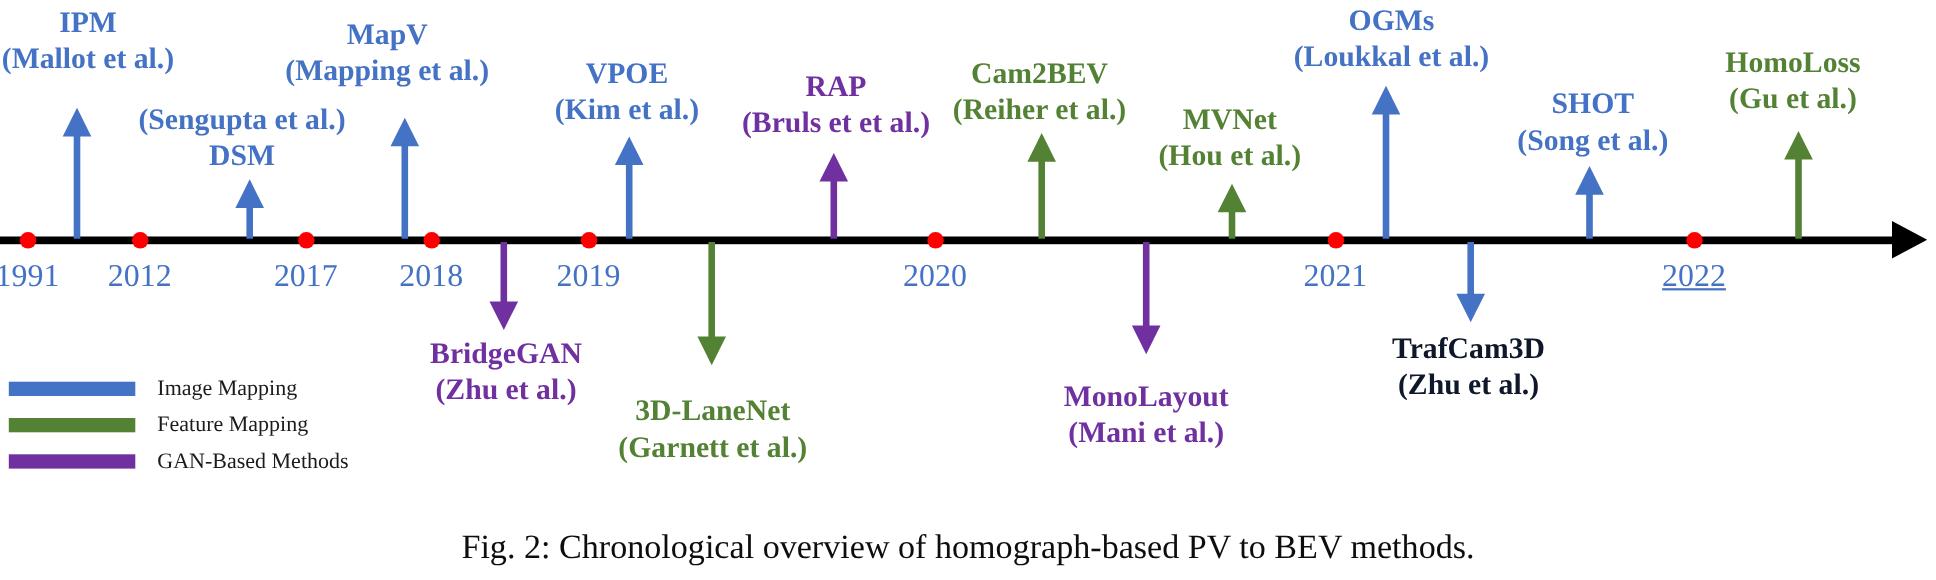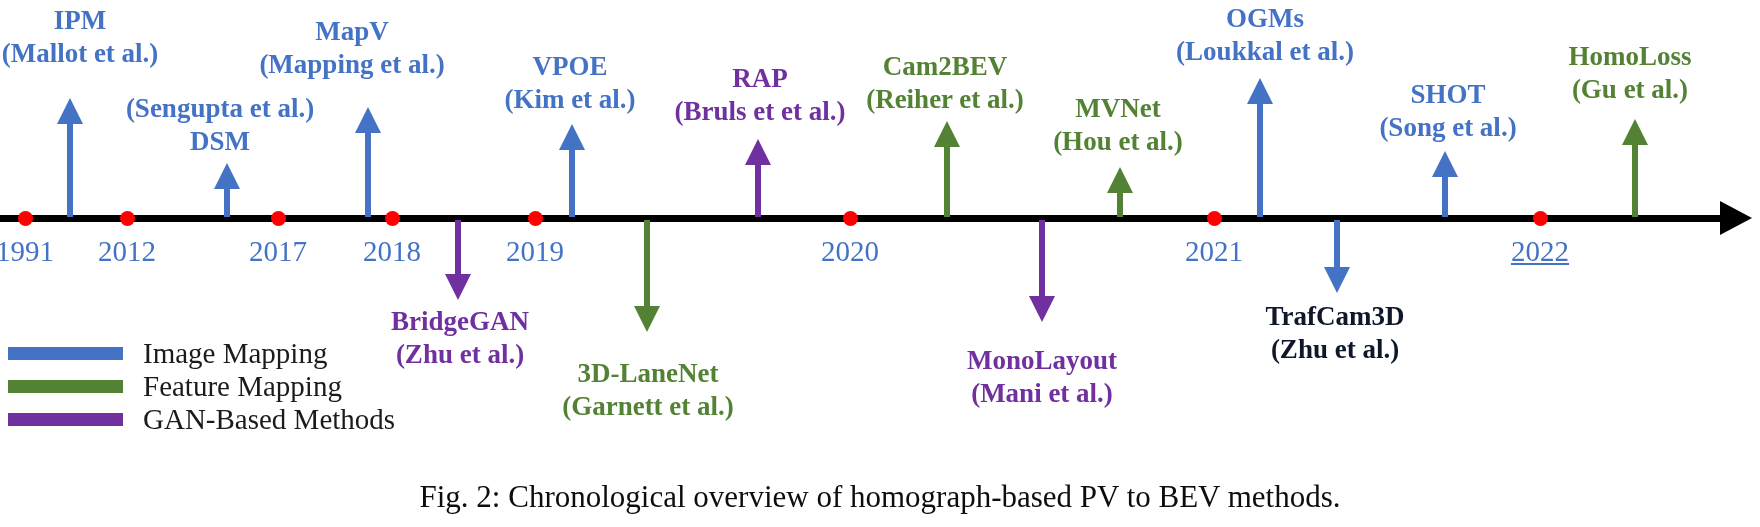--- a/index.html
+++ b/index.html
@@ -26,21 +26,21 @@
   .event-shaft { position: absolute; width: 6px; }
   .event-head { position: absolute; width: 0; height: 0; }
   .event-label {
     position: absolute; transform: translateX(-50%);
     font-weight: bold; font-size: 27px; line-height: 33px;
     text-align: center; white-space: nowrap;
   }
   .legend { position: absolute; left: 8px; top: 337px; }
   .legend-row { display: flex; align-items: center; height: 33px; }
   .legend-swatch { width: 115px; height: 13px; margin-right: 20px; flex: 0 0 auto; }
-  .legend-text { font-size: 29px; color: #1b1b1b; white-space: nowrap; }
+  .legend-text { font-size: 20px; color: #1b1b1b; white-space: nowrap; }
   .caption {
     position: absolute; left: 0; top: 479px; width: 100%;
     text-align: center; font-size: 31px; color: #0d0d0d; white-space: nowrap;
   }
 </style>
 </head>
 <body>
 
 <div class="figure">
   <div id="timeline-root">

